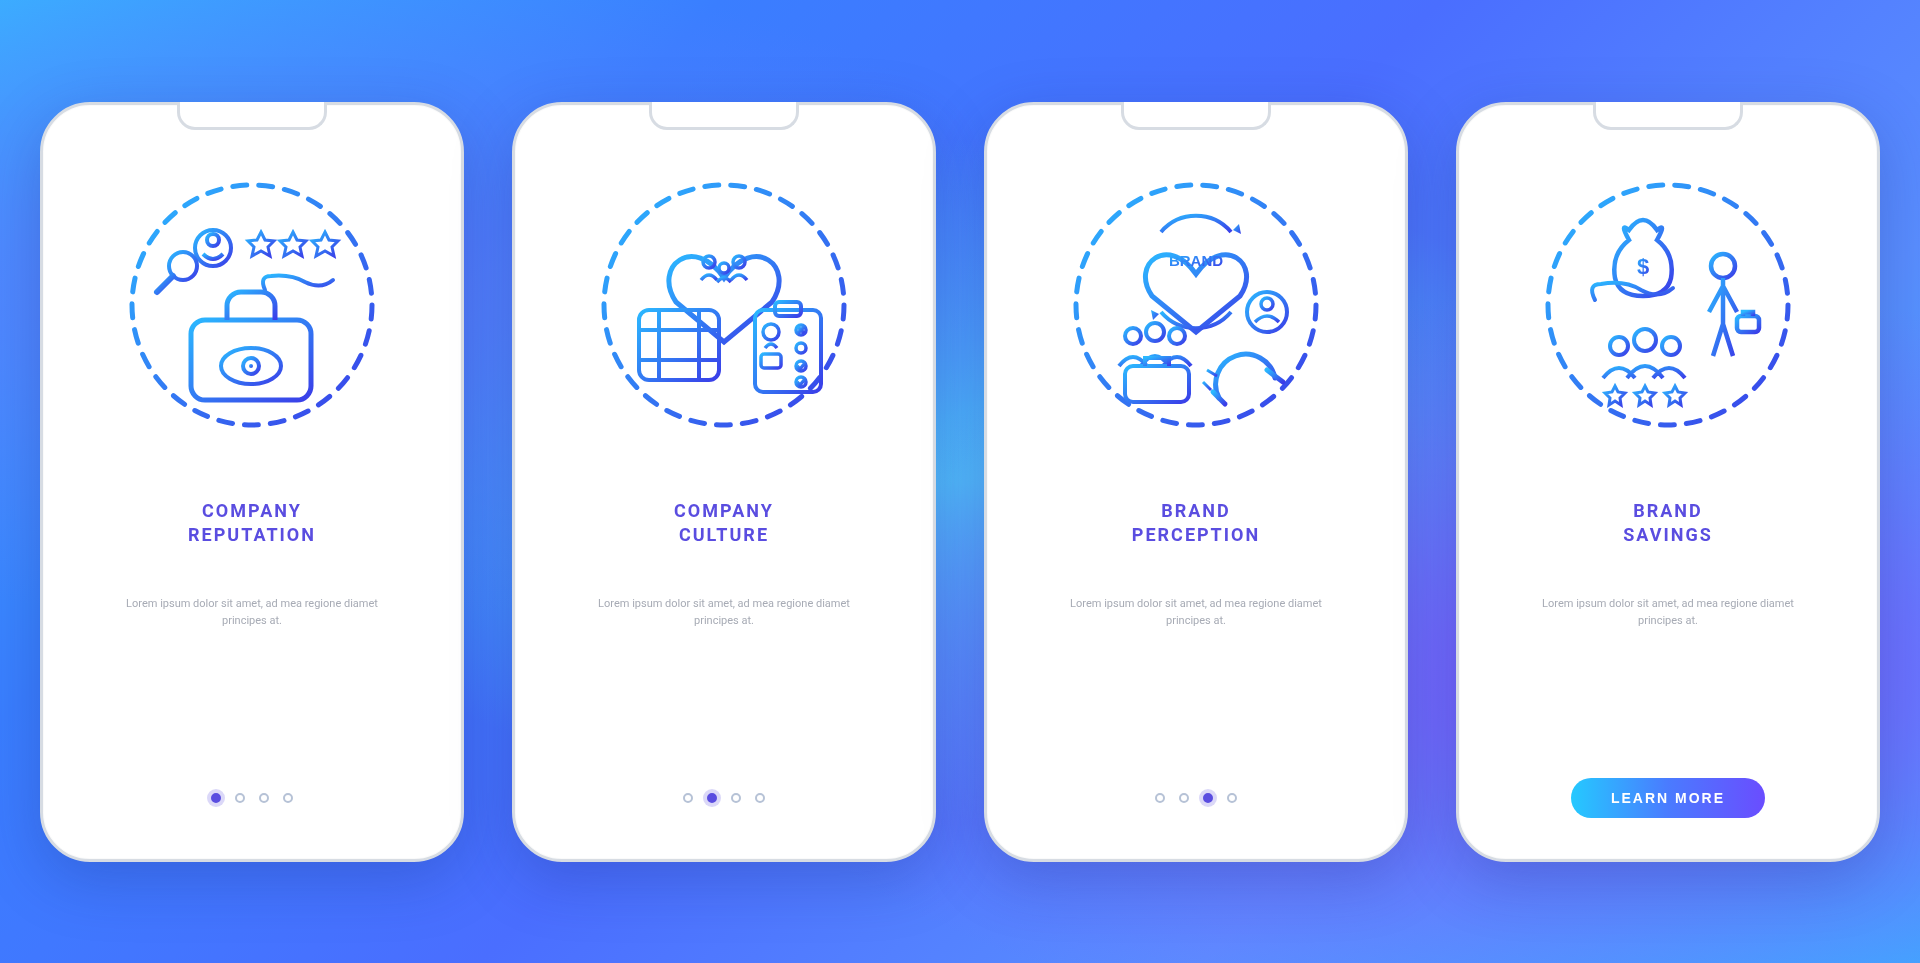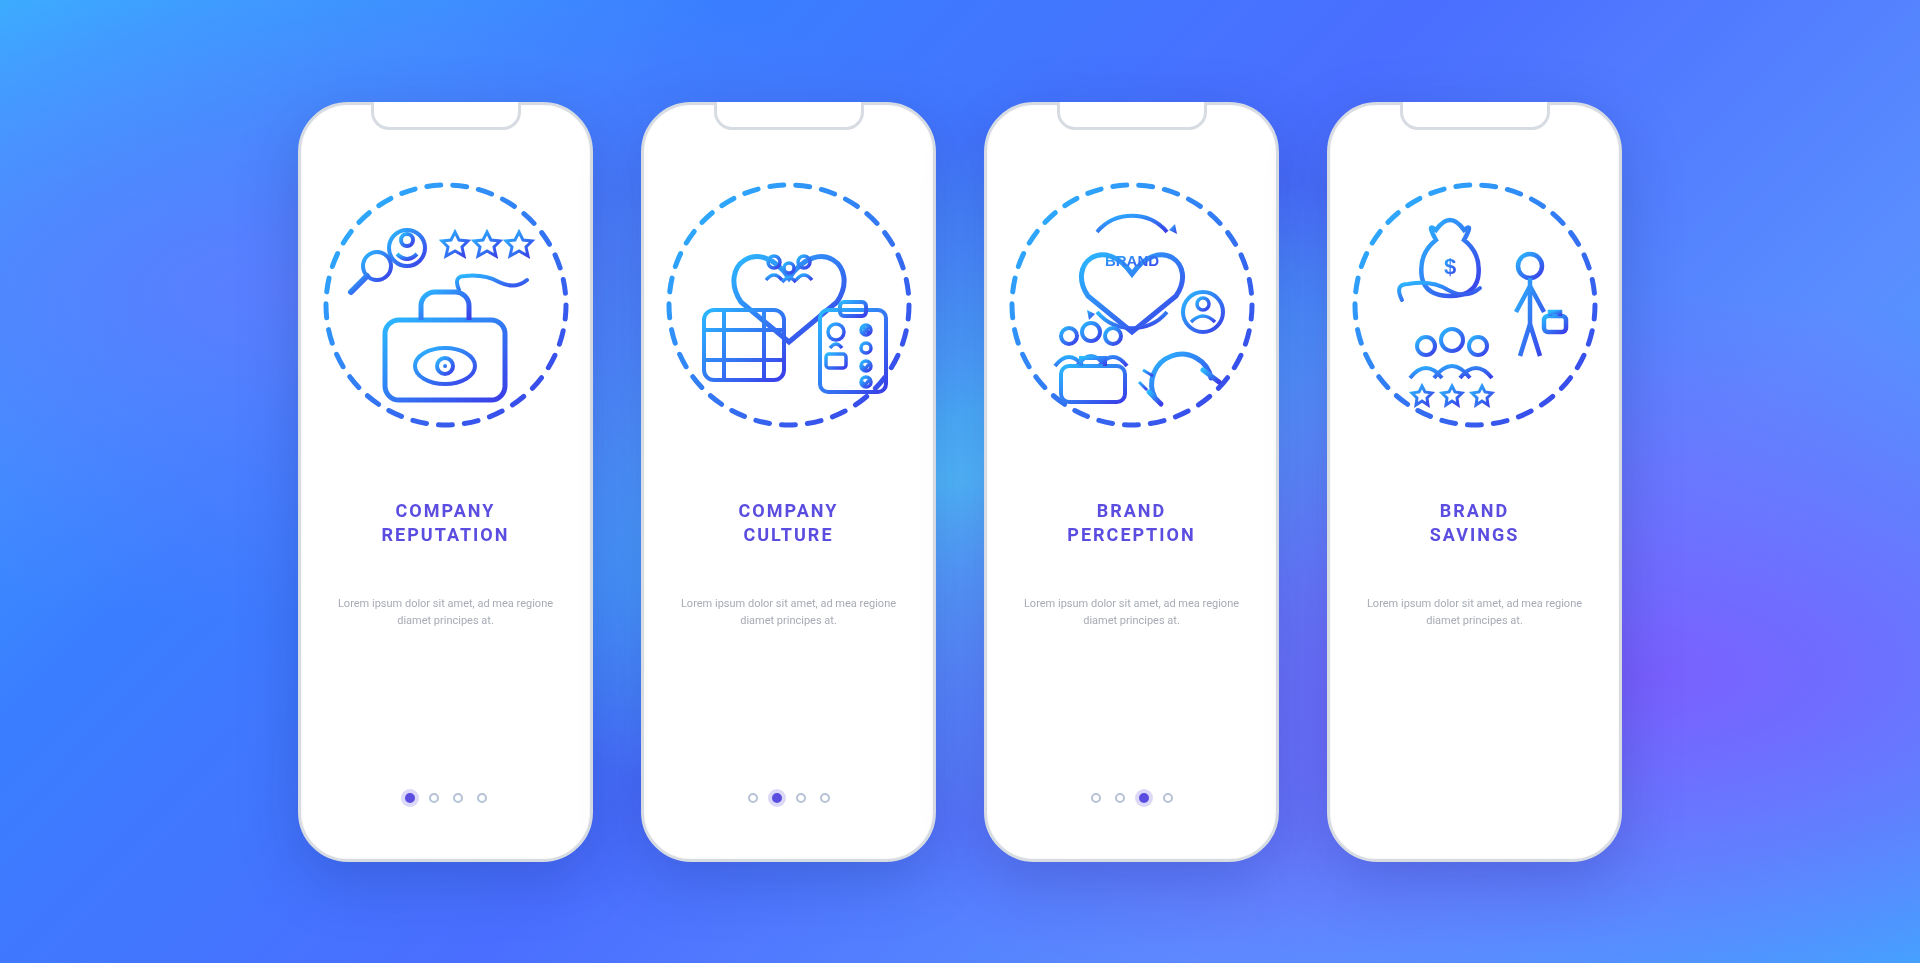--- a/index.html
+++ b/index.html
@@ -16,21 +16,21 @@
     font-family: -apple-system, BlinkMacSystemFont, "Segoe UI", Roboto, Arial, sans-serif;
     overflow: hidden;
   }
   .row {
     display: flex;
     gap: 48px;
     align-items: center;
     justify-content: center;
   }
   .phone {
-    width: 295px;
+    width: 424px;
     height: 760px;
     background: #fff;
     border-radius: 50px;
     border: 3px solid #d7dce3;
     box-shadow: 0 18px 60px rgba(20,40,120,.25), inset 0 0 0 1px rgba(0,0,0,.02);
     position: relative;
     display: flex;
     flex-direction: column;
     align-items: center;
     padding: 0 32px 40px;
@@ -304,15 +304,18 @@
         <g fill="none" stroke="url(#g4)" stroke-width="3">
           <path d="M82 216 l3 6 7 1 -5 5 1 7 -6 -4 -6 4 1 -7 -5 -5 7 -1 z"></path>
           <path d="M112 216 l3 6 7 1 -5 5 1 7 -6 -4 -6 4 1 -7 -5 -5 7 -1 z"></path>
           <path d="M142 216 l3 6 7 1 -5 5 1 7 -6 -4 -6 4 1 -7 -5 -5 7 -1 z"></path>
         </g>
       </svg>
     </div>
     <div class="card-title">BRAND
 SAVINGS</div>
     <div class="card-desc">Lorem ipsum dolor sit amet, ad mea regione diamet principes at.</div>
+    <div class="footer">
+      <button class="cta">LEARN MORE</button>
+    </div>
   </div>
 
 </div>
 
 </body></html>

